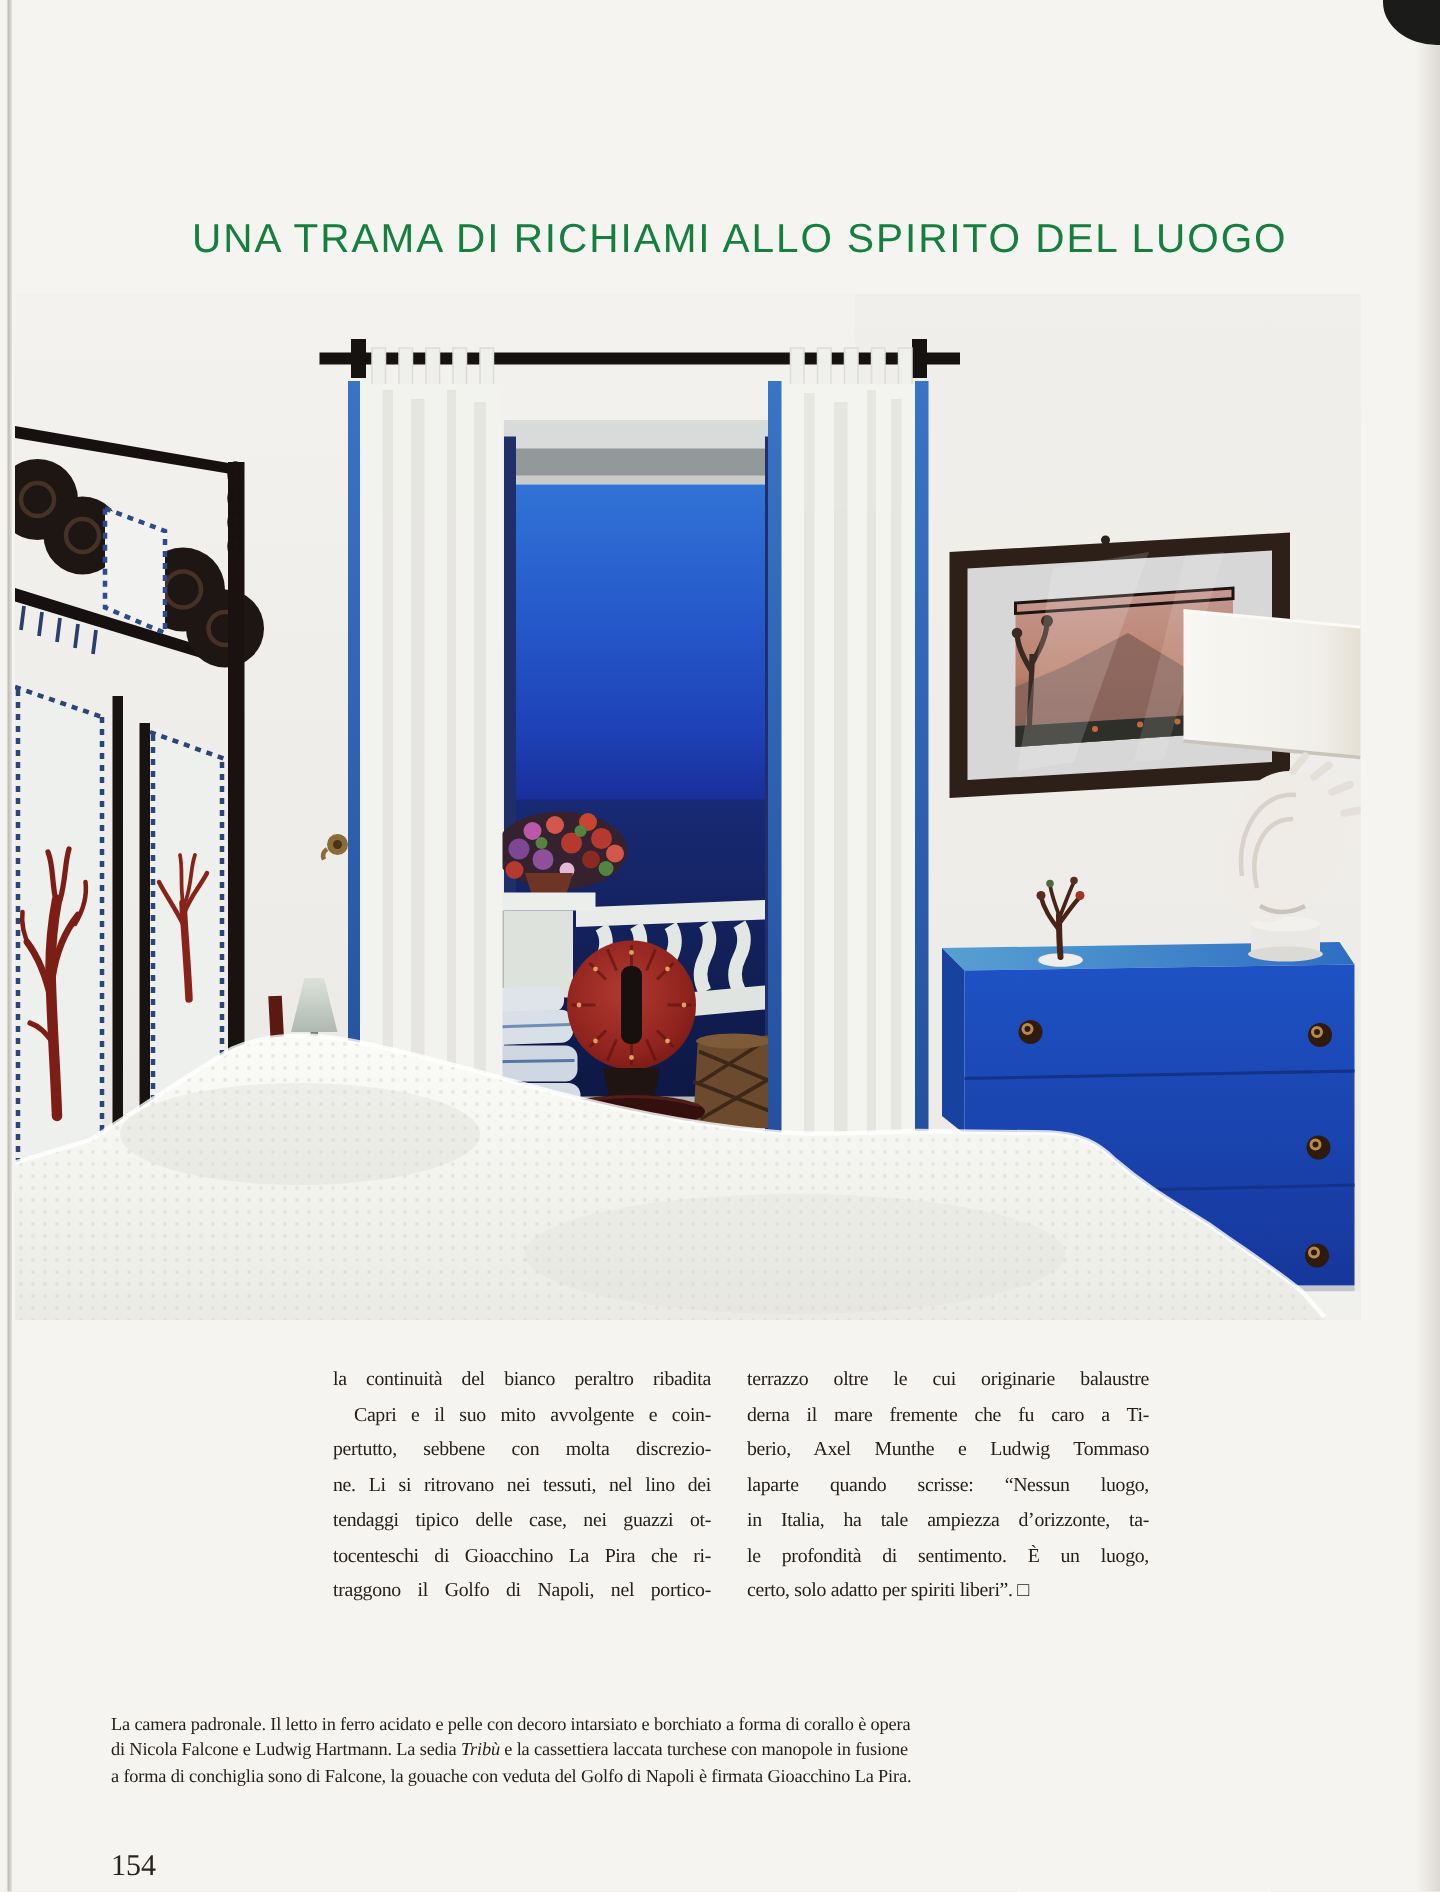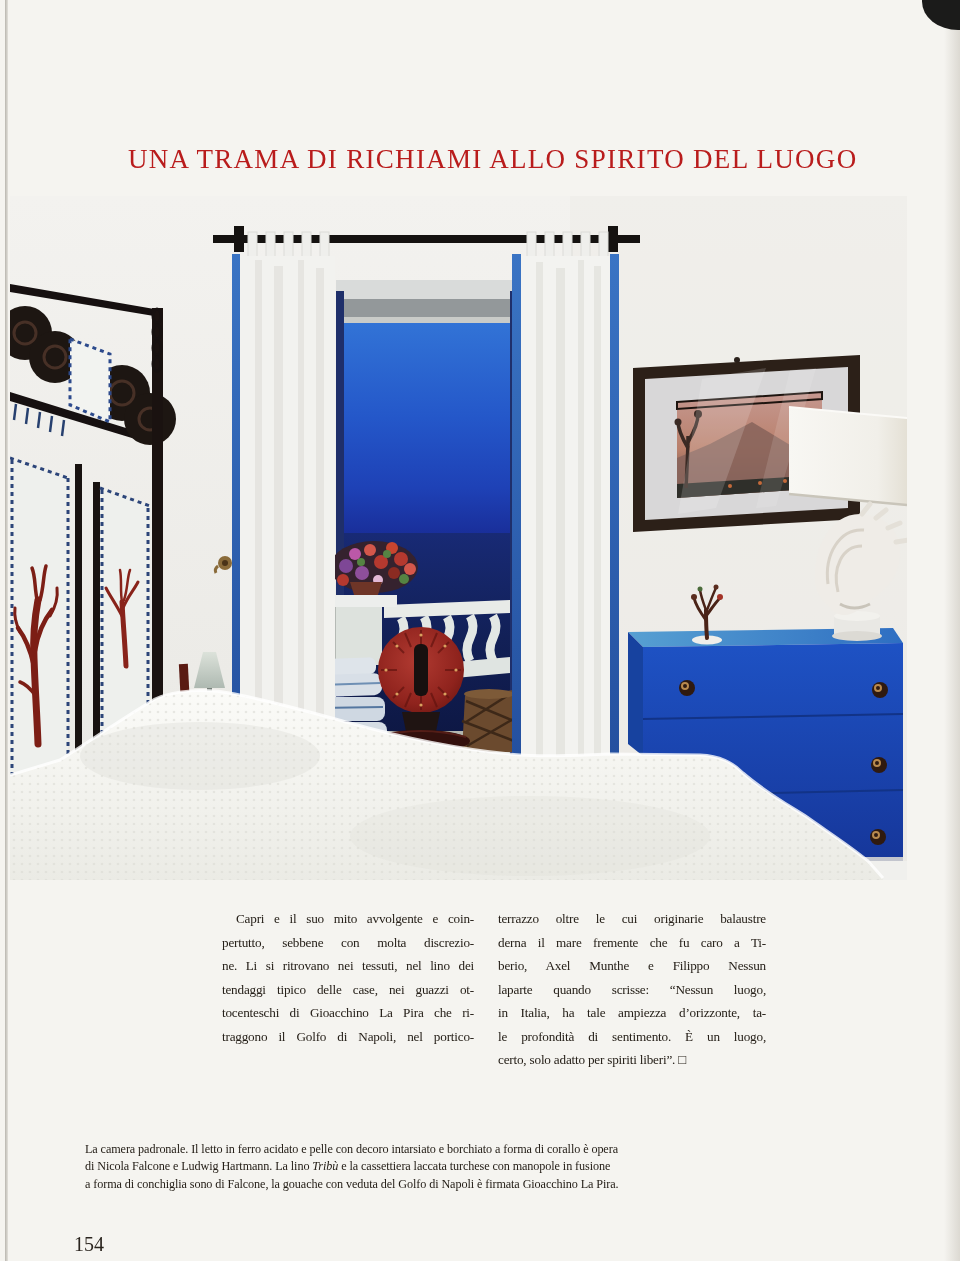--- a/index.html
+++ b/index.html
@@ -7,34 +7,34 @@
     width:960px;height:1261px;position:relative;overflow:hidden;
     background:#f5f4f0;
     font-family:"Liberation Serif", serif;
     color:#221d19;
   }
   .scan-edge-left{position:absolute;left:5px;top:0;width:3px;height:1261px;background:linear-gradient(90deg,#b9b6af,#e3e1db);}
   .scan-corner{position:absolute;right:0;top:0;width:38px;height:30px;background:#1b1b1a;border-radius:0 0 0 95%;}
   .scan-edge-right{position:absolute;right:0;top:0;width:16px;height:1261px;background:linear-gradient(90deg,rgba(220,217,210,0),#dcd9d2);}
   .page-title{
     position:absolute;left:128px;top:126px;
-    font-family:Liberation Serif, serif;
+    font-family:Liberation Sans, sans-serif;
     font-size:27px;letter-spacing:1.3px;font-weight:400;
-    color:#b91c1c;white-space:nowrap;
+    color:#15803d;white-space:nowrap;
   }
   .photo{position:absolute;left:10px;top:196px;width:897px;height:684px;background:#eceae6;}
   .photo svg{display:block;}
   .col{position:absolute;top:907px;font-size:13.2px;letter-spacing:-0.2px;line-height:23.5px;color:#262019;}
   .col-left{left:222px;width:252px;}
   .col-right{left:498px;width:268px;}
   .line{white-space:nowrap;height:23.5px;text-align:justify;text-align-last:justify;}
   .line.para-end{text-align-last:left;}
   .line.indent{text-indent:14px;}
   .caption{position:absolute;left:74px;top:1141px;font-size:12.2px;line-height:17.3px;letter-spacing:-0.1px;color:#262019;}
-  .caption .cap-line{white-space:nowrap;margin-left:11px;}
+  .caption .cap-line{white-space:nowrap;}
   .caption .it{font-style:italic;text-align:right;}
   .folio{position:absolute;left:74px;top:1233px;font-size:20px;color:#2a241e;}
 </style>
 </head>
 <body>
 
 <div class="scan-edge-left"></div>
 <div class="scan-edge-right"></div>
 <div class="scan-corner"></div>
 
@@ -395,37 +395,38 @@
     <path d="M0,579 L50,564 C80,545 110,524 145,503 C165,494 195,492 225,498 C265,506 300,516 340,527 C390,541 450,554 510,559 C540,561 570,559 600,558 L690,559 C710,560 722,566 733,577 C755,596 775,607 797,621 C815,634 840,650 858,665 L873,682 L873,684 L0,684 Z" fill="url(#gSpread)"></path>
     <path d="M0,579 L50,564 C80,545 110,524 145,503 C165,494 195,492 225,498 C265,506 300,516 340,527 C390,541 450,554 510,559 C540,561 570,559 600,558 L690,559 C710,560 722,566 733,577 C755,596 775,607 797,621 C815,634 840,650 858,665 L873,682 L873,684 L0,684 Z" fill="url(#crochet)" opacity="0.55"></path>
     <path d="M0,579 L50,564 C80,545 110,524 145,503 C165,494 195,492 225,498 C265,506 300,516 340,527 C390,541 450,554 510,559 C540,561 570,559 600,558 L690,559 C710,560 722,566 733,577 C755,596 775,607 797,621 C815,634 840,650 858,665 L873,682" fill="none" stroke="#ffffff" stroke-width="3" opacity="0.8"></path>
     <ellipse cx="190" cy="560" rx="120" ry="34" fill="#dadbd4" opacity="0.35"></ellipse>
     <ellipse cx="520" cy="640" rx="180" ry="40" fill="#dadbd4" opacity="0.25"></ellipse>
   </g>
 </svg>
 </div>
 
 <div class="col col-left">
+  <div class="line">la continuità del bianco peraltro ribadita</div>
   <div class="line indent">Capri e il suo mito avvolgente e coin-</div>
   <div class="line">pertutto, sebbene con molta discrezio-</div>
   <div class="line">ne. Li si ritrovano nei tessuti, nel lino dei</div>
   <div class="line">tendaggi tipico delle case, nei guazzi ot-</div>
   <div class="line">tocenteschi di Gioacchino La Pira che ri-</div>
   <div class="line">traggono il Golfo di Napoli, nel portico-</div>
 </div>
 
 <div class="col col-right">
   <div class="line">terrazzo oltre le cui originarie balaustre</div>
   <div class="line">derna il mare fremente che fu caro a Ti-</div>
-  <div class="line">berio, Axel Munthe e Filippo Nessun</div>
+  <div class="line">berio, Axel Munthe e Ludwig Tommaso</div>
   <div class="line">laparte quando scrisse: “Nessun luogo,</div>
   <div class="line">in Italia, ha tale ampiezza d’orizzonte, ta-</div>
   <div class="line">le profondità di sentimento. È un luogo,</div>
   <div class="line para-end">certo, solo adatto per spiriti liberi”. □</div>
 </div>
 
 <div class="caption">
   <div class="cap-line">La camera padronale. Il letto in ferro acidato e pelle con decoro intarsiato e borchiato a forma di corallo è opera</div>
-  <div class="cap-line"><span>di Nicola Falcone e Ludwig Hartmann. La lino </span><span class="it">Tribù</span><span> e la cassettiera laccata turchese con manopole in fusione</span></div>
+  <div class="cap-line"><span>di Nicola Falcone e Ludwig Hartmann. La sedia </span><span class="it">Tribù</span><span> e la cassettiera laccata turchese con manopole in fusione</span></div>
   <div class="cap-line">a forma di conchiglia sono di Falcone, la gouache con veduta del Golfo di Napoli è firmata Gioacchino La Pira.</div>
 </div>
 
 <div class="folio">154</div>
 
 </body></html>

